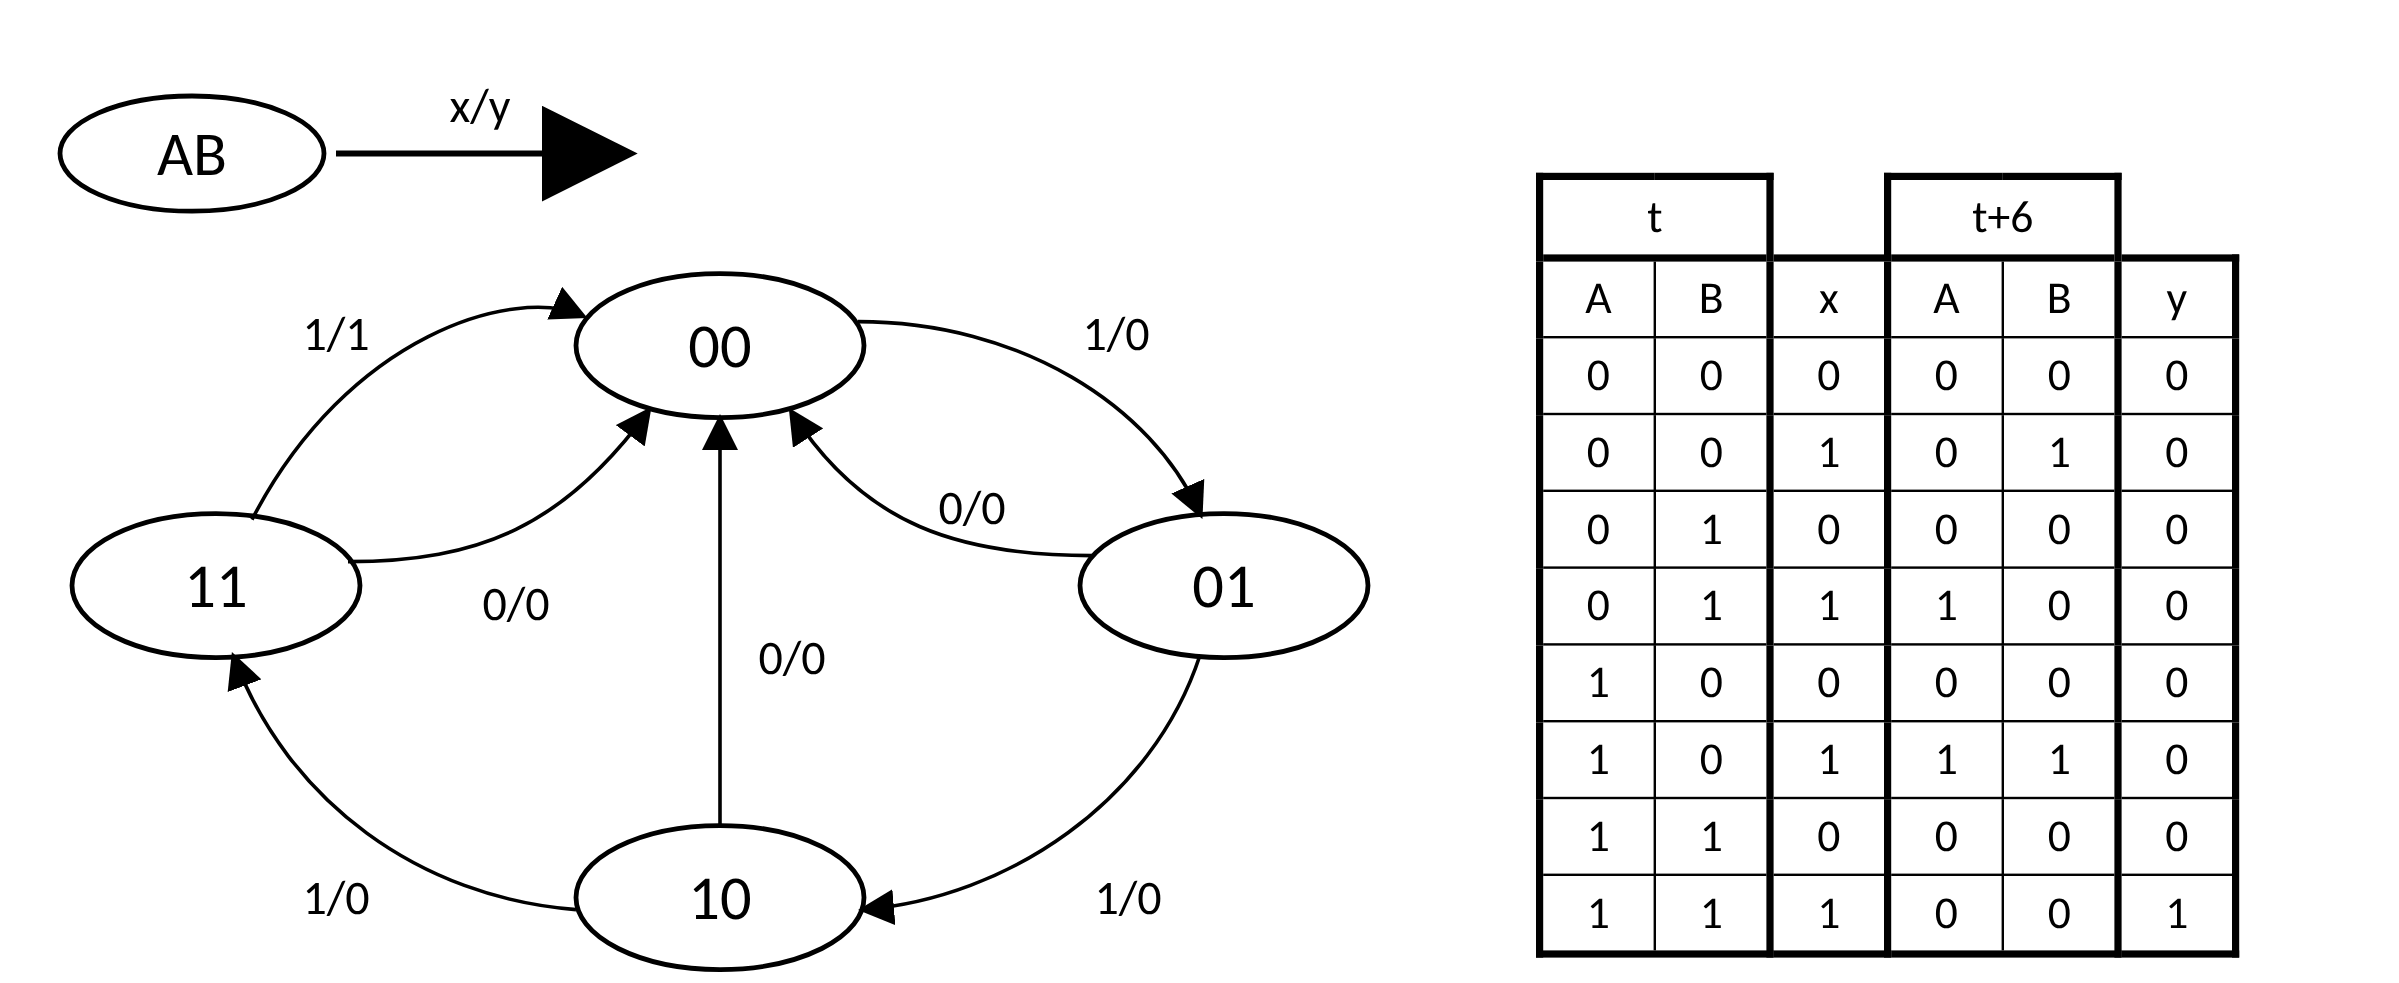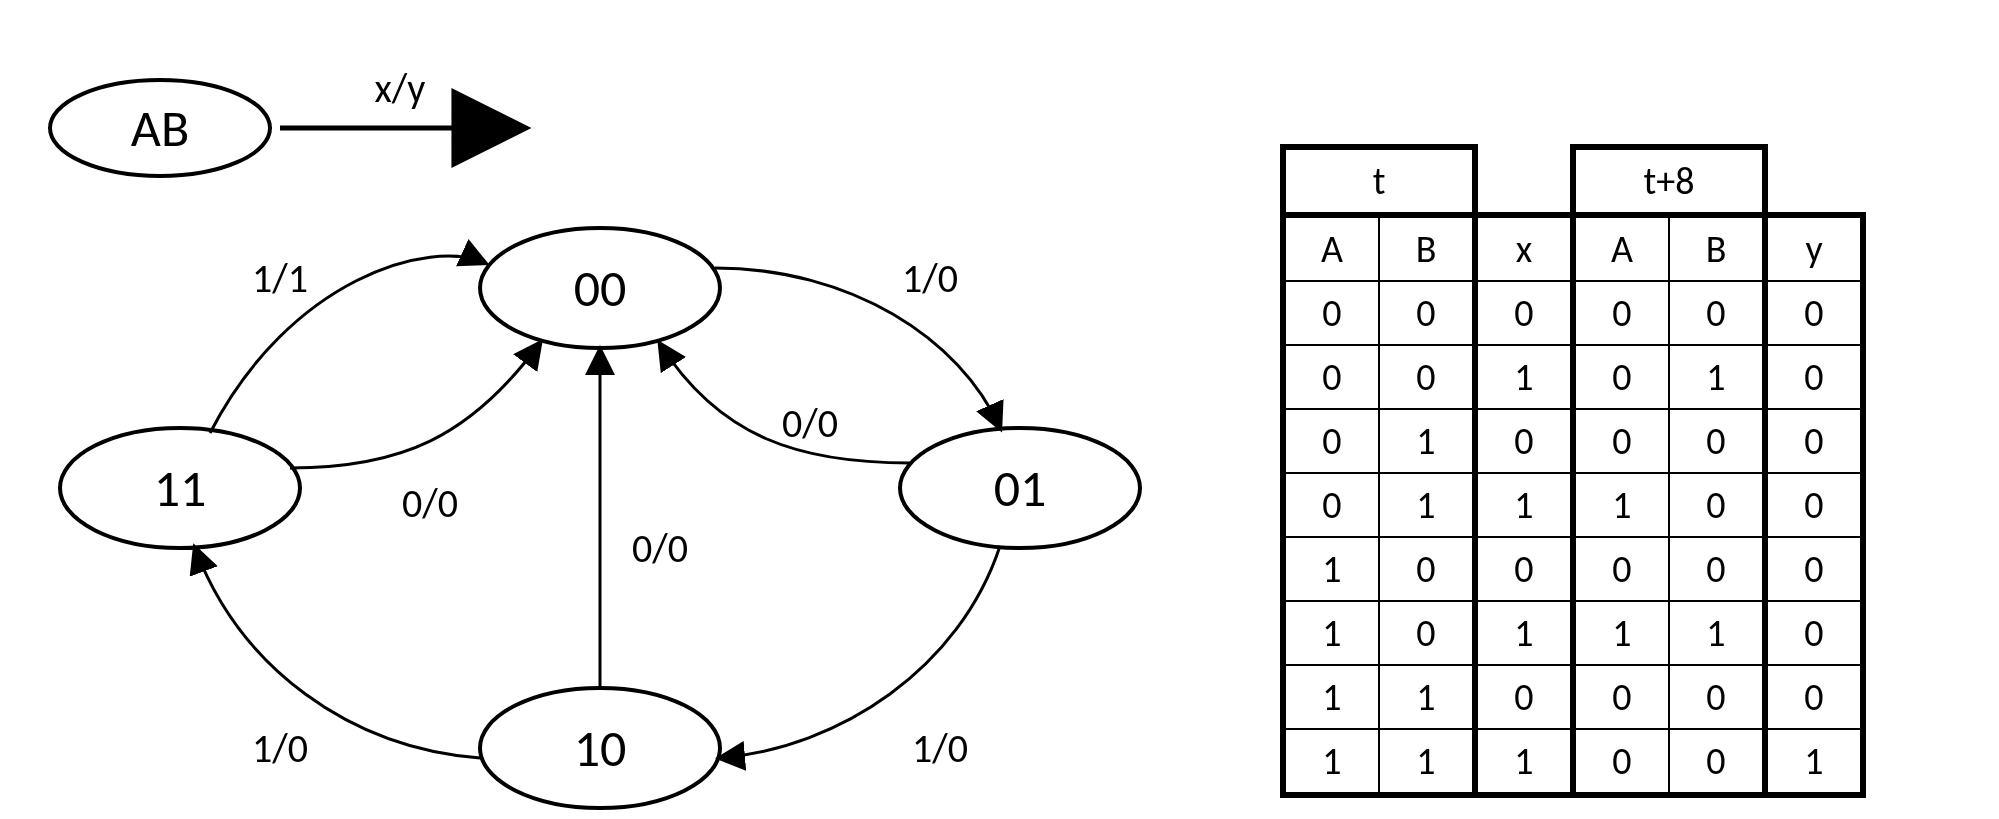--- a/index.html
+++ b/index.html
@@ -123,21 +123,21 @@
     <path d="M480 710 C 350 700, 240 620, 195 500" fill="none" stroke="#000" stroke-width="3" marker-end="url(#arrow)"></path>
     <text class="edge-label" x="280" y="700">1/0</text>
   </svg>
 
   <table class="tt">
 
     <tbody>
         <tr class="hdr">
       <td class="span thick-t thick-l thick-r" colspan="2">t</td>
       <td class="noborder"></td>
-      <td class="span thick-t thick-l thick-r" colspan="2">t+8</td>
+      <td class="span thick-t thick-l thick-r" colspan="2">t+6</td>
       <td class="noborder"></td>
     </tr>
 
     <tr class="hdr">
       <td class="thick-l thick-t">A</td>
       <td class="thick-r thick-t">B</td>
       <td class="thick-r thick-t">x</td>
       <td class="thick-t">A</td>
       <td class="thick-r thick-t">B</td>
       <td class="thick-r thick-t">y</td>

